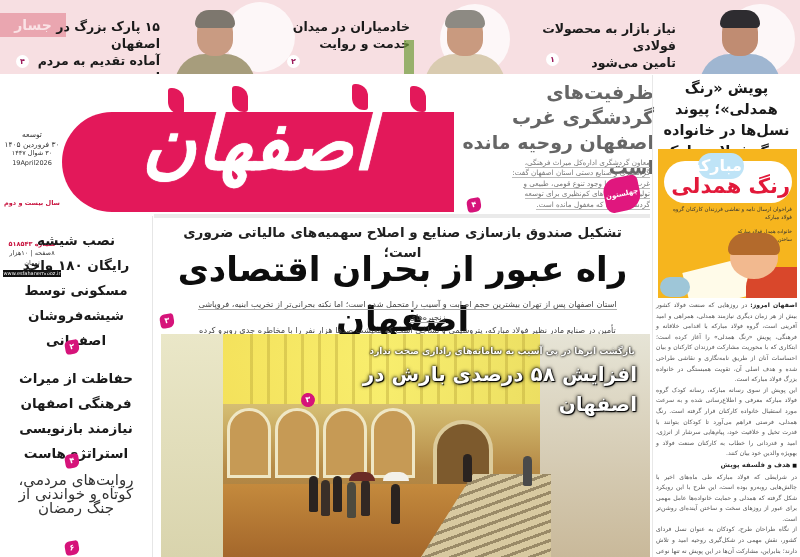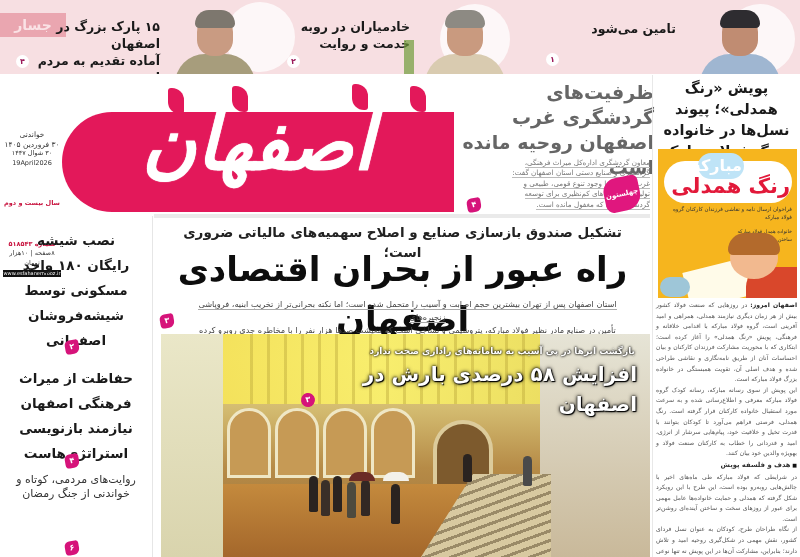--- a/index.html
+++ b/index.html
@@ -107,21 +107,21 @@
   .rc-body .sec { font-weight: bold; color: #333; font-size: 6.8px; margin: 1px 0; }
   .rc-body .sec::before { content: "■ "; color: #111; font-size: 5px; }
 
   
   .left-col-rule { position: absolute; left: 152px; top: 216px; width: 1px; height: 341px; background: #e6e6e6; }
   .lc-item {
     position: absolute; left: 4px; width: 144px; direction: rtl; text-align: center;
     font-weight: bold; color: #1a1a1a;
   }
   .lc-item.big { font-size: 13.5px; line-height: 25px; }
-  .lc-kicker { font-weight: normal; font-size: 11px; line-height: 14px; color: #333; }
+  .lc-kicker { font-weight: normal; font-size: 15px; line-height: 14px; color: #333; }
   .lc-title-big { font-size: 17px; line-height: 24px; }
 
   
   .topline {
     position: absolute; left: 154px; top: 214px; width: 496px; height: 4px; background: #eaeaea;
   }
   .kicker {
     position: absolute; left: 165px; top: 222px; width: 475px;
     direction: rtl; text-align: center; font-size: 13.5px; line-height: 20px; color: #222; font-weight: bold;
   }
@@ -179,56 +179,57 @@
     <div class="halo" style="left:225px;top:2px"></div>
     <div class="portrait" style="left:170px">
       <div class="body" style="background:#a79d7c"></div>
       <div class="head"></div>
       <div class="hair" style="background:#7d776e"></div>
     </div>
   </div>
 
   <div class="teaser" style="left:280px;width:220px">
     <div class="tt" style="left:0;top:18px;width:130px">
-      <div>خادمیاران در روبه</div>
+      <div>خادمیاران در میدان</div>
       <div>خدمت و روایت</div>
     </div>
     <div class="pg-dot" style="left:7px;top:55px">۲</div>
     <div class="halo" style="left:160px;top:4px"></div>
     <div class="portrait" style="left:140px;width:100px">
       <div class="body" style="background:#d9cbb0"></div>
       <div class="head" style="background:#c99a7f"></div>
       <div class="hair" style="background:#8d8a83"></div>
     </div>
     <div style="position:absolute;left:124px;top:40px;width:10px;height:34px;background:#6f9b3a;opacity:.7"></div>
   </div>
 
   <div class="teaser" style="left:540px;width:260px">
     <div class="tt" style="left:0;top:20px;width:136px">
+      <div>نیاز بازار به محصولات فولادی</div>
       <div>تامین می‌شود</div>
     </div>
     <div class="pg-dot" style="left:6px;top:53px">۱</div>
     <div class="halo" style="left:185px;top:4px"></div>
     <div class="portrait" style="left:155px;width:100px">
       <div class="body" style="background:#9fb6d1"></div>
       <div class="head" style="background:#c08c72"></div>
       <div class="hair" style="background:#2e2c30"></div>
     </div>
   </div>
 </div>
 
 <div class="masthead"></div>
 <div class="mast-hook" style="left:168px;top:88px"></div>
 <div class="mast-hook" style="left:232px;top:86px"></div>
 <div class="mast-hook" style="left:352px;top:84px"></div>
 <div class="mast-hook" style="left:410px;top:86px"></div>
 <div class="masthead-title">اصفهان امروز</div>
 
 <div class="dateblock">
-  <div class="d-weekday">خواندنی</div>
+  <div class="d-weekday">توسعه</div>
   <div class="d-solar">۳۰ فروردین ۱۴۰۵</div>
   <div>۳۰ شوال ۱۴۴۷</div>
   <div>19April2026</div>
   <div class="red">سال بیست و دوم</div>
   <div class="red">شماره ۵۱۸۵۴۳</div>
   <div>۸صفحه | ۱۰هزار تومان</div>
   <div class="site">www.esfahanemrooz.ir</div>
 </div>
 
 <div class="tour-headline">ظرفیت‌های گردشگری غرب اصفهان روحیه مانده است</div>

